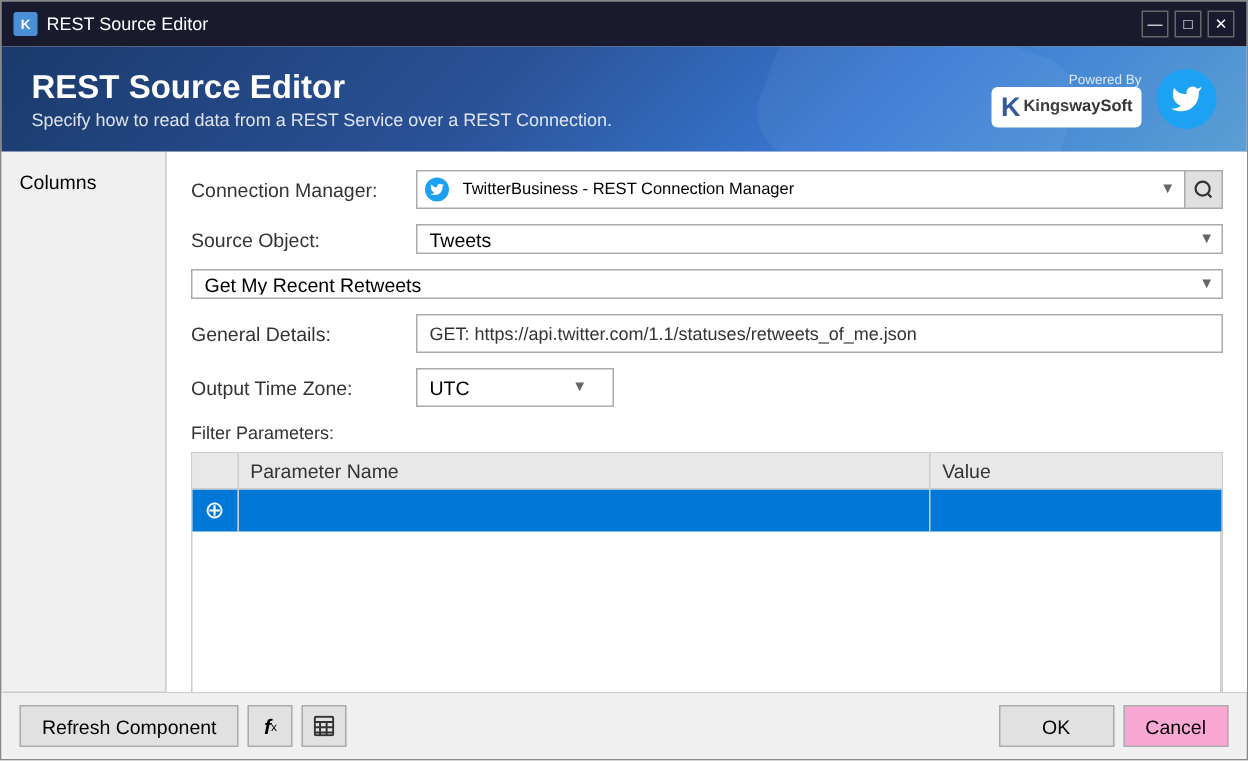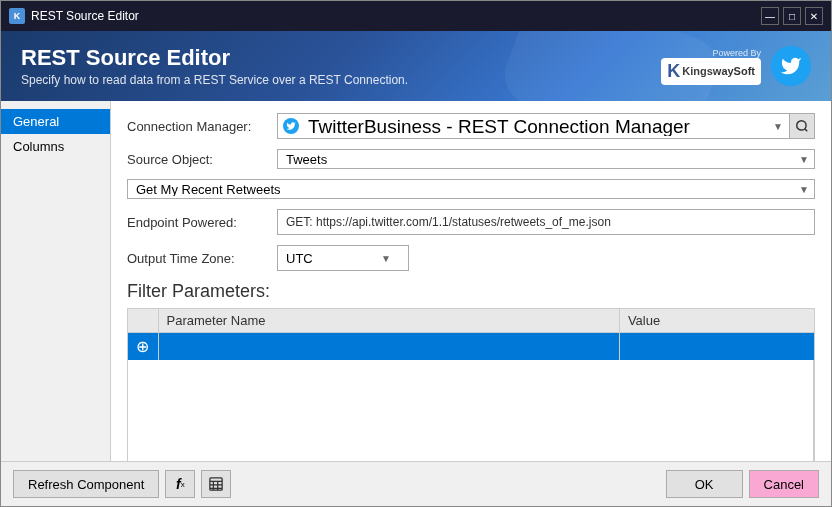--- a/index.html
+++ b/index.html
@@ -247,21 +247,21 @@
       position: relative;
     }
 
     .connection-select-wrapper select {
       width: 100%;
       height: 26px;
       border: 1px solid #ababab;
       border-right: none;
       background: white;
       padding: 2px 8px 2px 30px;
-      font-size: 19px;
+      font-size: 11px;
       appearance: none;
       cursor: pointer;
     }
 
     .twitter-small {
       position: absolute;
       left: 6px;
       top: 50%;
       transform: translateY(-50%);
       width: 16px;
@@ -312,21 +312,21 @@
     }
 
     .timezone-wrapper {
       position: relative;
       width: 120px;
     }
 
     
     .filter-label {
       color: #333;
-      font-size: 18px;
+      font-size: 12px;
       margin-bottom: 6px;
     }
 
     .filter-table-container {
       border: 1px solid #ccc;
       flex: 1;
     }
 
     .filter-section {
       margin-top: 4px;
@@ -492,23 +492,20 @@
         <svg width="22" height="22" viewBox="0 0 24 24" fill="white">
           <path d="M23 3a10.9 10.9 0 0 1-3.14 1.53 4.48 4.48 0 0 0-7.86 3v1A10.66 10.66 0 0 1 3 4s-4 9 5 13a11.64 11.64 0 0 1-7 2c9 5 20 0 20-11.5a4.5 4.5 0 0 0-.08-.83A7.72 7.72 0 0 0 23 3z"></path>
         </svg>
       </div>
     </div>
   </div>
 
   <div class="content">
 
     <div class="sidebar">
-      <div class="sidebar-item active">
-        <span>General</span>
-      </div>
       <div class="sidebar-item">
         <span>Columns</span>
       </div>
     </div>
 
     <div class="main-panel">
 
       <div class="form-row">
         <div class="form-label">Connection Manager:</div>
         <div class="connection-row">
@@ -545,21 +542,21 @@
       <div class="form-row">
         <div class="select-wrapper">
           <select>
             <option>Get My Recent Retweets</option>
           </select>
           <span class="select-arrow">▼</span>
         </div>
       </div>
 
       <div class="form-row">
-        <div class="form-label">Endpoint Powered:</div>
+        <div class="form-label">General Details:</div>
         <input class="text-input" type="text" readonly="" value="GET: https://api.twitter.com/1.1/statuses/retweets_of_me.json" style="">
       </div>
 
       <div class="form-row">
         <div class="form-label">Output Time Zone:</div>
         <div class="timezone-wrapper">
           <select class="timezone-select">
             <option>UTC</option>
           </select>
           <span class="select-arrow">▼</span>

